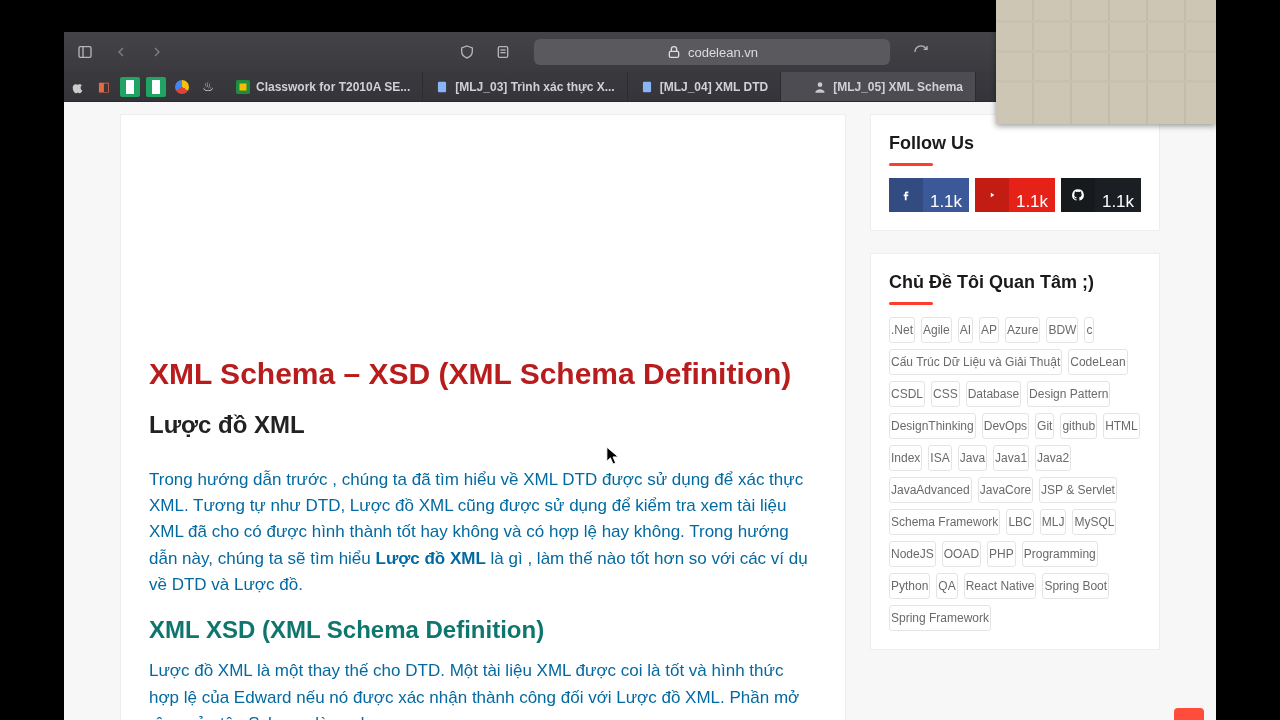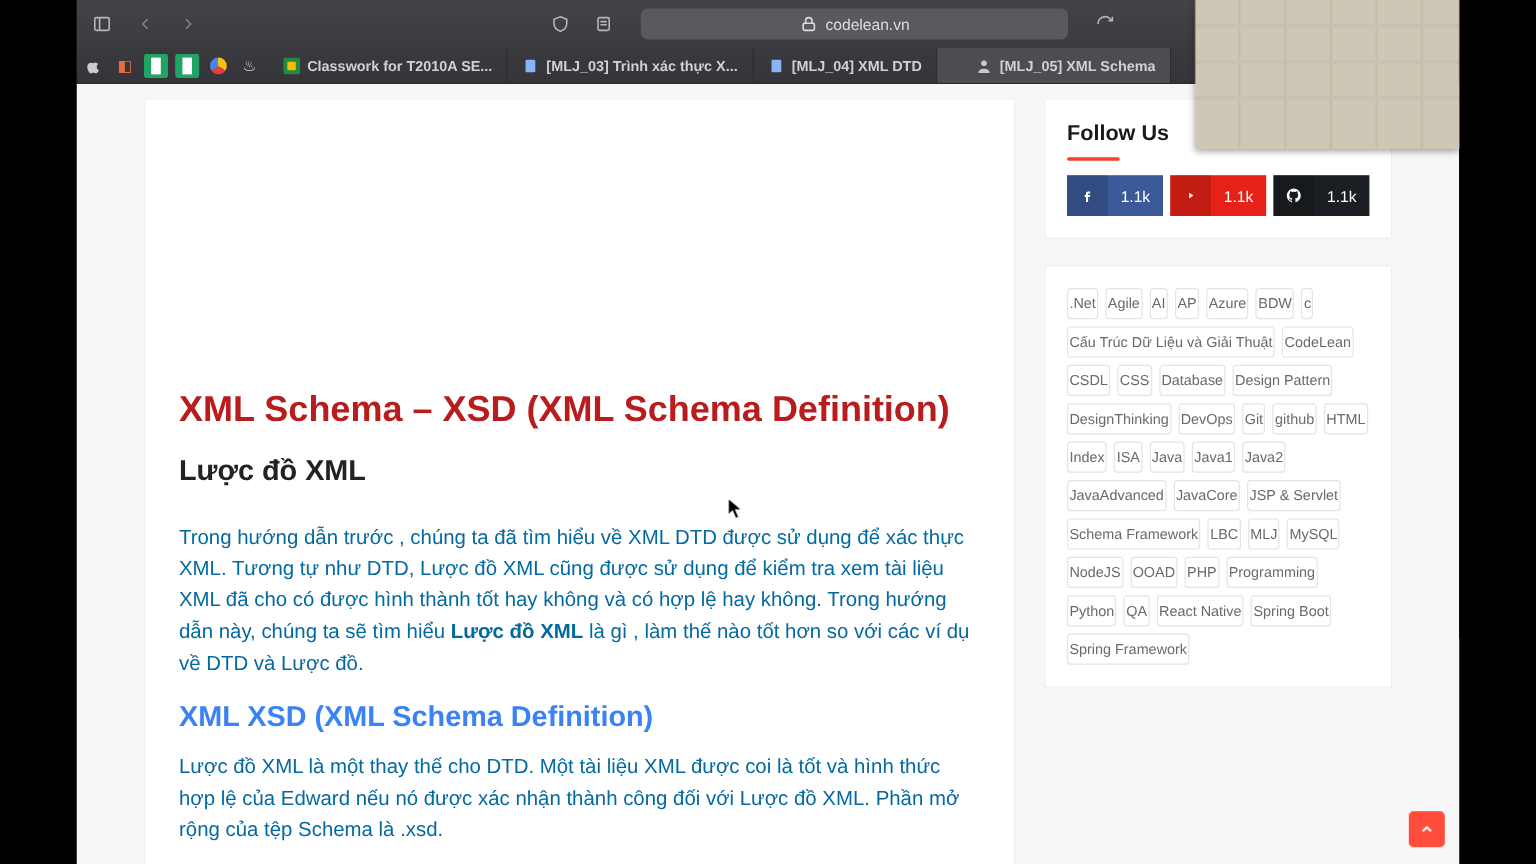--- a/index.html
+++ b/index.html
@@ -4,21 +4,21 @@
 <style>
   * { margin: 0; padding: 0; box-sizing: border-box; }
   body {
     font-family: -apple-system, BlinkMacSystemFont, "Segoe UI", Helvetica, Arial, sans-serif;
     background: #000;
     width: 1280px;
     height: 720px;
     overflow: hidden;
     position: relative;
   }
-  .pillarbox { display: flex; width: 1280px; height: 532px; }
+  .pillarbox { display: flex; width: 1280px; height: 532px; margin-top: 32px; }
   .black-l { width: 64px; background:#000; }
   .black-r { width: 64px; background:#000; position:relative; }
   .app { width: 1152px; height:720px; background:#3a3a3c; display:flex; flex-direction:column; }
   
   .chrome-top {
     height: 40px;
     background: linear-gradient(#444448,#3b3b3f);
     display:flex; align-items:center; padding:0 8px; gap:10px;
     color:#c7c7cc;
   }
@@ -76,36 +76,36 @@
     margin-bottom:14px; line-height:1.25;
   }
   .article h2.sub{
     font-size:24px; font-weight:700; color:#222; margin-bottom:28px;
   }
   .article p{
     font-size:17px; line-height:1.55; color:#0369a1; margin-bottom:18px;
   }
   .article p b{ font-weight:700; }
   .article h2{
-    font-size:24px; font-weight:700; color:#3b82f6; margin:18px 0 14px;
+    font-size:24px; font-weight:700; color:#0f766e; margin:18px 0 14px;
   }
   
   .sidebar { width:290px; display:flex; flex-direction:column; gap:22px; margin-top:12px; }
   .card {
     background:#fff; border:1px solid #eee; padding:18px;
   }
   .card-title{
     font-size:18px; font-weight:700; color:#1a1a1a; padding-bottom:10px; position:relative; margin-bottom:14px;
   }
   .card-title::after{
     content:""; position:absolute; left:0; bottom:-2px; height:3px; width:44px; background:#ff3d2e; border-radius:2px;
   }
   .social-row{ display:flex; gap:6px; }
   .social{
-    flex:1; height:34px; color:#fff; display:flex; align-items:center; font-size:13px;
+    flex:1; height:34px; color:#fff; display:flex; align-items:flex-end; font-size:17px;
   }
   .social .ic{ width:34px; height:34px; display:flex; align-items:center; justify-content:center; background:rgba(0,0,0,.15); }
   .social .ct{ flex:1; text-align:center; }
   .fb{ background:#3b5998; }
   .yt{ background:#e62117; }
   .gh{ background:#1b1f23; }
   .tags{ display:flex; flex-wrap:wrap; gap:6px; }
   .tag{
     font-size:12px; color:#6a6a6a; border:1px solid #e4e4e8; border-radius:3px;
     padding:5px 1px; background:#fff; cursor:pointer;
@@ -287,20 +287,21 @@
                     <svg width="14" height="14" viewBox="0 0 24 24" fill="#fff">
                         <path d="M12 2a10 10 0 0 0-3.2 19.5c.5.1.7-.2.7-.5v-1.8c-2.8.6-3.4-1.3-3.4-1.3-.5-1.2-1.1-1.5-1.1-1.5-.9-.6.1-.6.1-.6 1 .1 1.5 1 1.5 1 .9 1.5 2.3 1.1 2.9.8.1-.6.3-1.1.6-1.3-2.2-.3-4.6-1.1-4.6-5 0-1.1.4-2 1-2.7-.1-.3-.5-1.3.1-2.7 0 0 .9-.3 2.8 1a9.6 9.6 0 0 1 5 0c1.9-1.3 2.8-1 2.8-1 .6 1.4.2 2.4.1 2.7.6.7 1 1.6 1 2.7 0 3.9-2.4 4.7-4.6 5 .4.3.7.9.7 1.9v2.8c0 .3.2.6.7.5A10 10 0 0 0 12 2z"></path>
                       </svg>
                   </span>
                   <span class="ct">1.1k</span>
                 </a>
               </div>
             </div>
 
             <div class="card">
+              <div class="card-title">Chủ Đề Tôi Quan Tâm ;)</div>
               <div class="tags" id="tags">
                   <span class="tag">.Net</span>
                   <span class="tag">Agile</span>
                   <span class="tag">AI</span>
                   <span class="tag">AP</span>
                   <span class="tag">Azure</span>
                   <span class="tag">BDW</span>
                   <span class="tag">c</span>
                   <span class="tag">Cấu Trúc Dữ Liệu và Giải Thuật</span>
                   <span class="tag">CodeLean</span>

